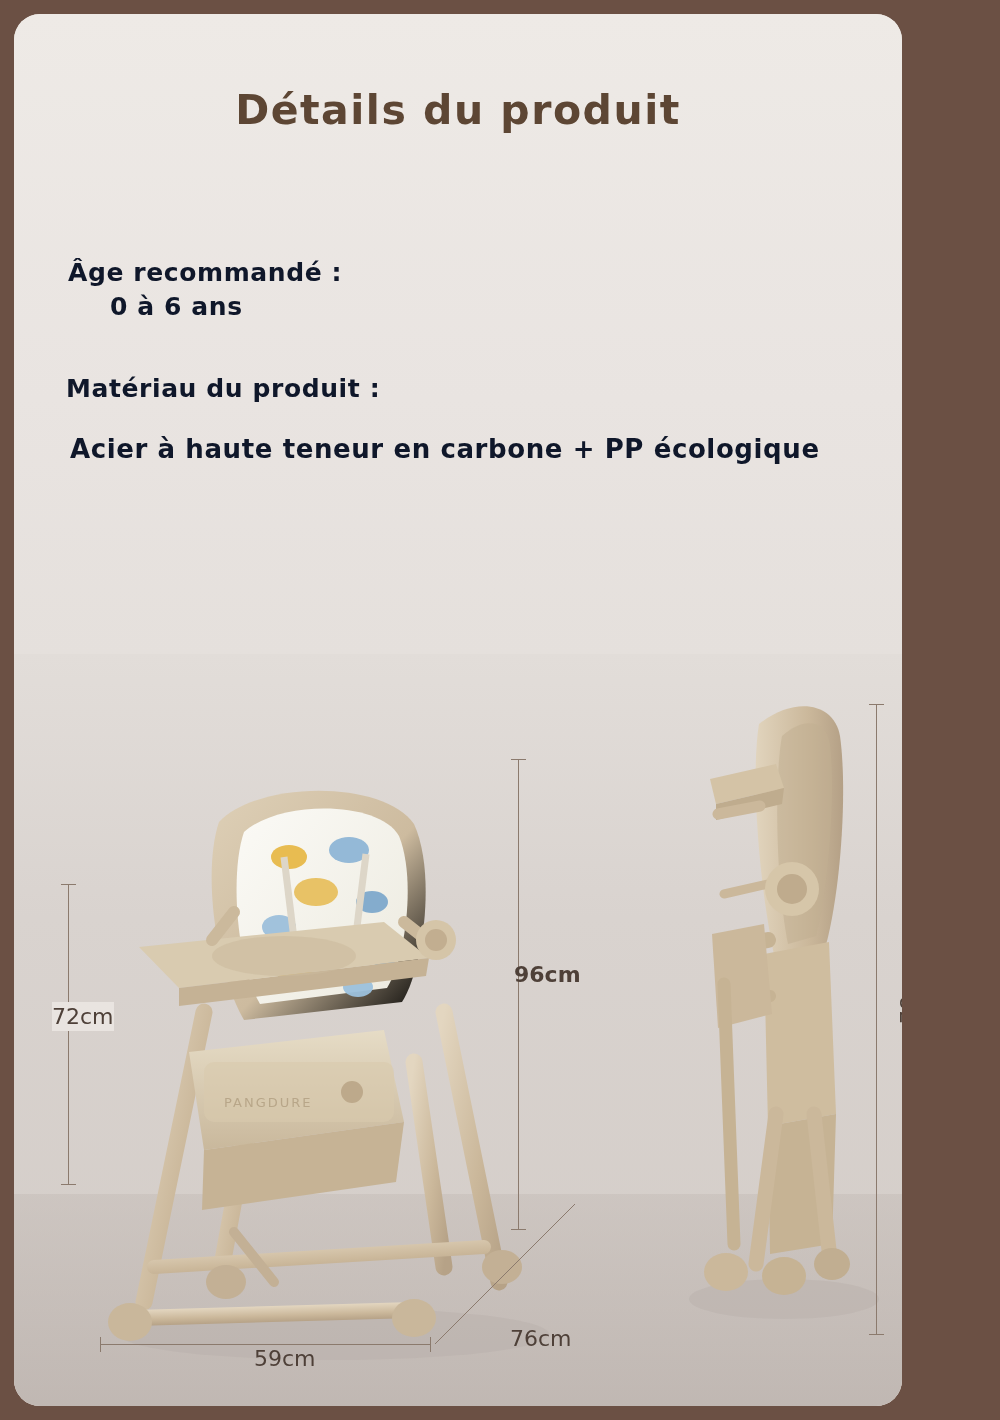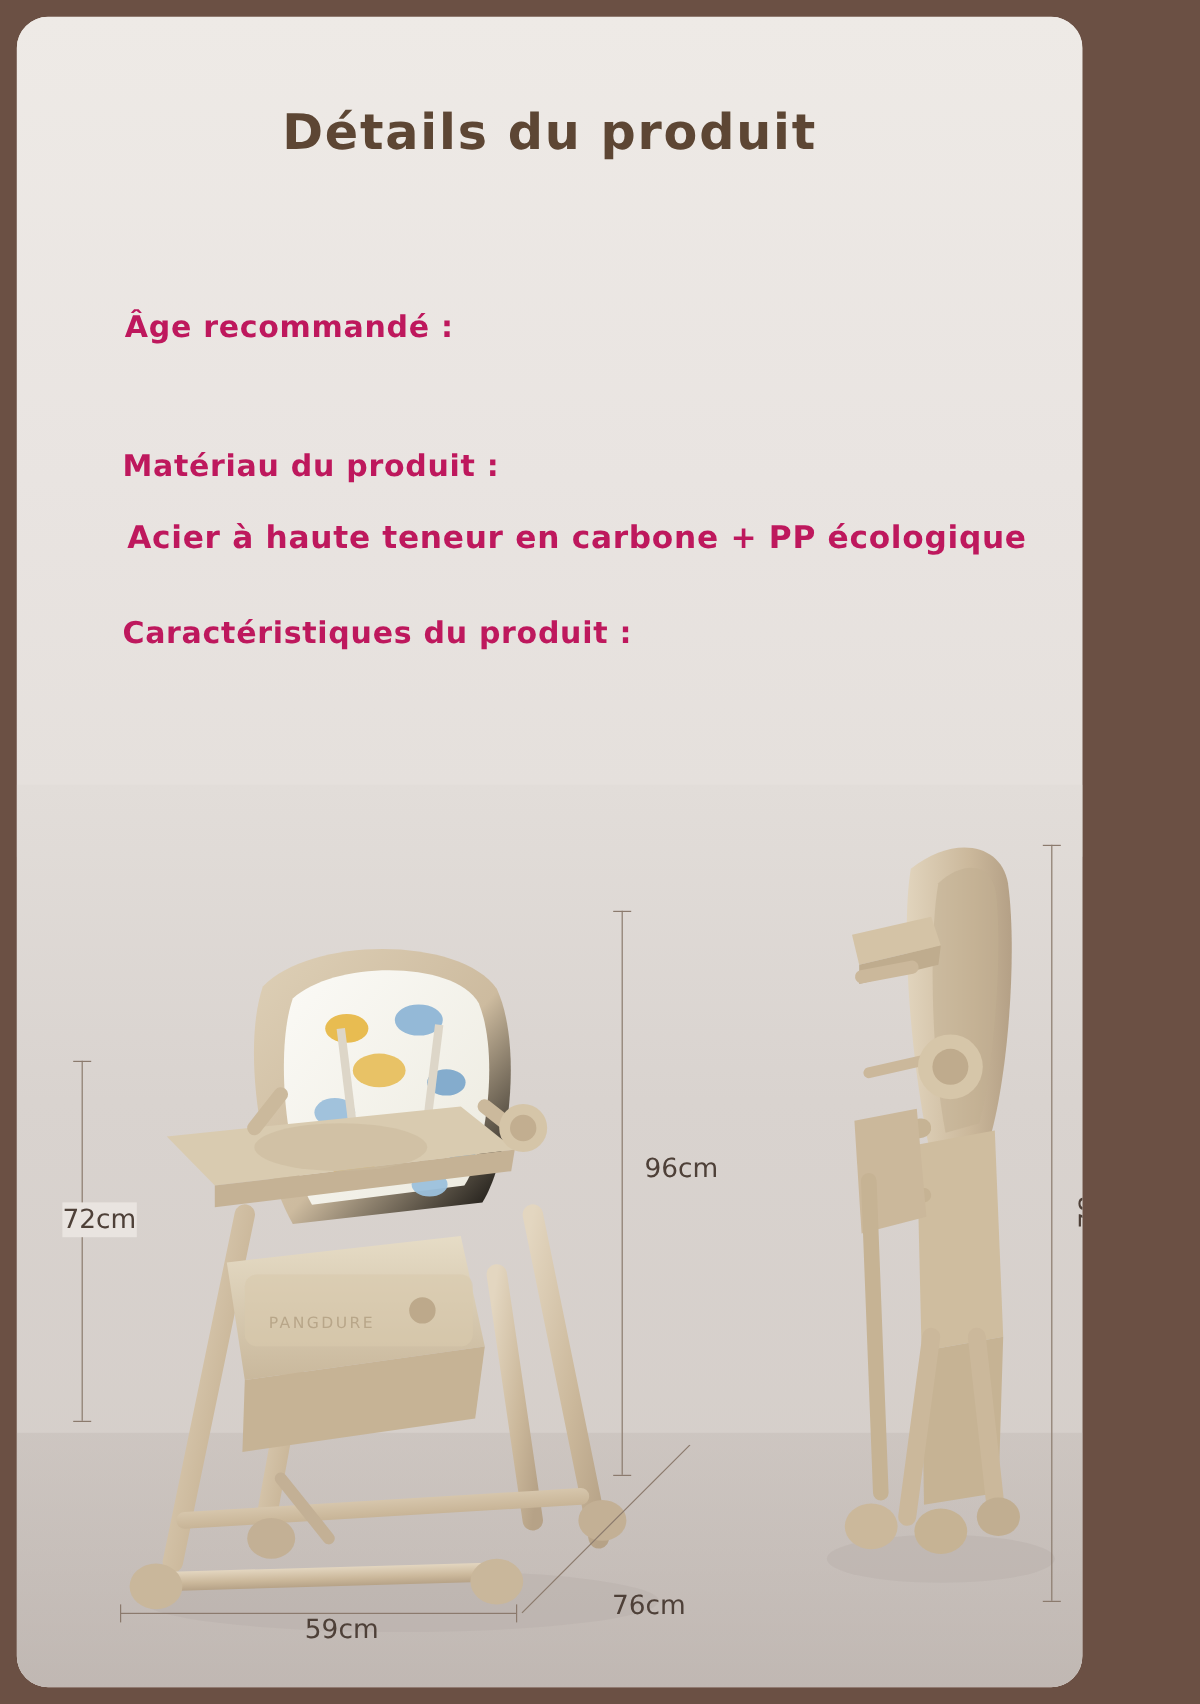--- a/index.html
+++ b/index.html
@@ -50,27 +50,26 @@
     text-align: center;
     color: #5d4634;
     font-size: 41px;
     font-weight: bold;
     letter-spacing: 1.5px;
     font-family: "DejaVu Sans", sans-serif;
   }
 
   .spec {
     position: absolute;
-    color: #be185d;
+    color: #0f172a;
     font-size: 25px;
     font-weight: bold;
     letter-spacing: 0.6px;
     line-height: 1.35;
     white-space: pre-line;
-    margin-left: 36px;
   }
   .spec.age   { left: 54px;  top: 208px; }
   .spec.dims  { left: 598px; top: 215px; }
   .spec.mat-label { left: 52px; top: 358px; }
   .spec.mat-value { left: 56px; top: 418px; font-size: 26px; }
   .spec.feat-label { left: 52px; top: 497px; }
   .spec.feat-value { left: 54px; top: 553px; font-size: 25px; line-height: 1.42; font-weight: bold; }
 
   .spec .sub { display: block; padding-left: 42px; }
 
@@ -111,27 +110,27 @@
   <div class="bg-top"></div>
   <div class="bg-bottom"></div>
   <div class="bg-floor"></div>
 
   <div class="content">
 
     <div class="title">Détails du produit</div>
 
     <div class="spec age">
       <span>Âge recommandé :</span>
+      <span class="sub">0 à 6 ans</span>
     </div>
 
 
     <div class="spec mat-label">Matériau du produit :</div>
     <div class="spec mat-value">Acier à haute teneur en carbone + PP écologique</div>
 
-    <div class="spec feat-label">Caractéristiques du produit :</div>
 
     <div class="shot chairA">
       <svg width="520" height="620" viewBox="0 0 520 620">
         <defs>
           <linearGradient id="frameG" x1="0" y1="0" x2="1" y2="1">
             <stop offset="0%" stop-color="#ded0b7"></stop>
             <stop offset="55%" stop-color="#cdbb9f"></stop>
             <stop offset="100%" stop-color="#b8a established"></stop>
           </linearGradient>
           <linearGradient id="frameG2" x1="0" y1="0" x2="1" y2="1">
@@ -204,21 +203,21 @@
     </div>
 
     <div class="dimline v" style="left:54px; top:870px; height:300px;"></div>
     <div class="dimcap" style="left:47px; top:870px; width:15px; height:1px;"></div>
     <div class="dimcap" style="left:47px; top:1170px; width:15px; height:1px;"></div>
     <div class="dimtext" style="left:38px; top:988px; background:#e9e4e0; padding:2px 0;">72cm</div>
 
     <div class="dimline v" style="left:504px; top:745px; height:470px;"></div>
     <div class="dimcap" style="left:497px; top:745px; width:15px; height:1px;"></div>
     <div class="dimcap" style="left:497px; top:1215px; width:15px; height:1px;"></div>
-    <div class="dimtext" style="left:523px; top:948px;">96cm</div>
+    <div class="dimtext" style="left:500px; top:948px;font-weight:bold;">96cm</div>
 
     <div class="dimline h" style="left:86px; top:1330px; width:330px;"></div>
     <div class="dimcap" style="left:86px; top:1323px; width:1px; height:15px;"></div>
     <div class="dimcap" style="left:416px; top:1323px; width:1px; height:15px;"></div>
     <div class="dimtext" style="left:196px; top:1332px;margin-left:44px;">59cm</div>
 
     <div style="position:absolute; left:416px; top:1190px; width:150px; height:145px;">
       <svg width="150" height="145">
           <line x1="145" y1="0" x2="5" y2="140" stroke="#8b7a6d" stroke-width="1"></line>
         </svg>

